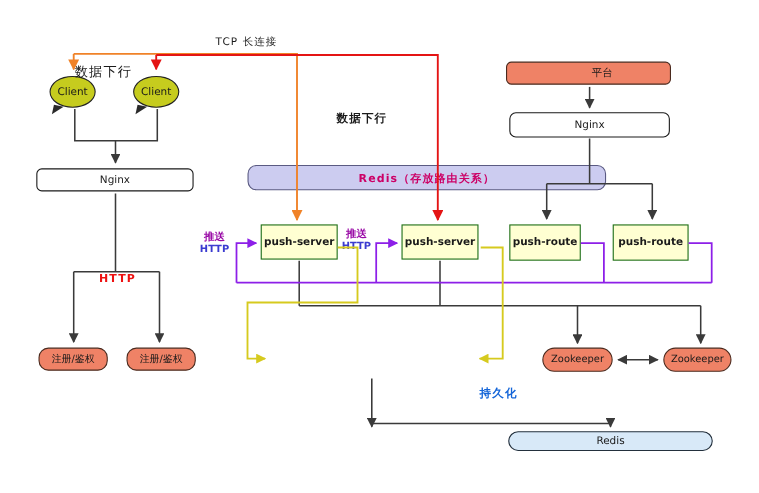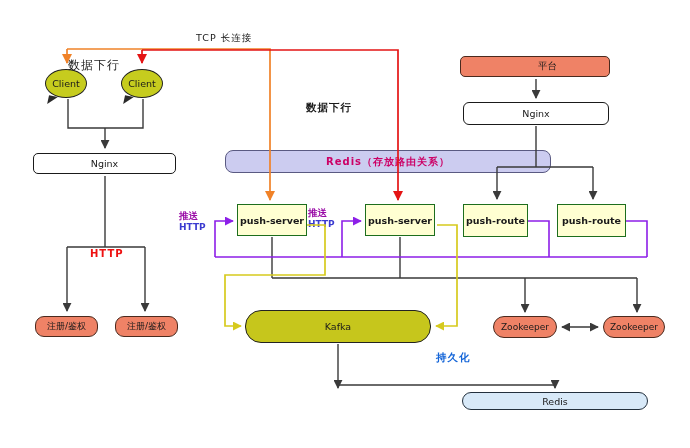--- a/index.html
+++ b/index.html
@@ -49,21 +49,21 @@
   .bluebox{background:var(--c-blue-fill);border:1.5px solid #23303d;border-radius:15px;}
   .mysql{left:245px;top:392px;width:187px;height:30px;}
   .redis-db{left:462px;top:392px;width:186px;height:18px;}
   
   .lbl{position:absolute;color:#1a1a1a;white-space:nowrap;}
   .tcp{left:196px;top:32px;font-size:9.5px;letter-spacing:1px;}
   .ddown{left:68px;top:57px;font-size:12px;font-weight:normal;letter-spacing:1px;}
   .dup{left:306px;top:101px;font-size:10.5px;font-weight:bold;letter-spacing:1px;}
   .http-red{left:90px;top:248px;font-size:10px;font-weight:bold;color:var(--c-http-red);letter-spacing:1px;}
   .persist{left:436px;top:351px;font-size:10.5px;font-weight:bold;color:var(--c-persist-blue);letter-spacing:1px;}
-  .push-label{position:absolute;width:32px;line-height:10.5px;}
+  .push-label{position:absolute;width:32px;text-align:center;line-height:10.5px;}
   .push-label .cn{font-size:9.5px;font-weight:bold;color:var(--c-push-label-cn);}
   .push-label .en{font-size:9px;font-weight:bold;color:var(--c-push-label-http);}
   .push-label-1{left:179px;top:211px;}
   .push-label-2{left:308px;top:208px;}
   .watermark{left:544px;top:418px;font-size:12.5px;color:var(--c-watermark);}
   
   .wires{position:absolute;left:0;top:0;width:690px;height:448px;pointer-events:none;}
   .wires path{fill:none;}
   .w-black{stroke:var(--c-line-black);stroke-width:1.4;}
   .w-orange{stroke:var(--c-line-orange);stroke-width:1.7;}
@@ -97,21 +97,20 @@
   <div class="node redis-bar">Redis（存放路由关系）</div>
 
   <div class="node greenbox ps1">push-server</div>
   <div class="node greenbox ps2">push-server</div>
   <div class="node greenbox pr1">push-route</div>
   <div class="node greenbox pr2">push-route</div>
 
   <div class="node salmon platform">平台</div>
   <div class="node whitebox nginx-right">Nginx</div>
 
-  <div class="node kafka">Kafka</div>
   <div class="node salmon zk zk1">Zookeeper</div>
   <div class="node salmon zk zk2">Zookeeper</div>
 
   <div class="node bluebox redis-db">Redis</div>
 
   <div class="lbl tcp">TCP 长连接</div>
   <div class="lbl ddown">数据下行</div>
   <div class="lbl dup">数据下行</div>
   <div class="lbl http-red">HTTP</div>
   <div class="lbl persist">持久化</div>

